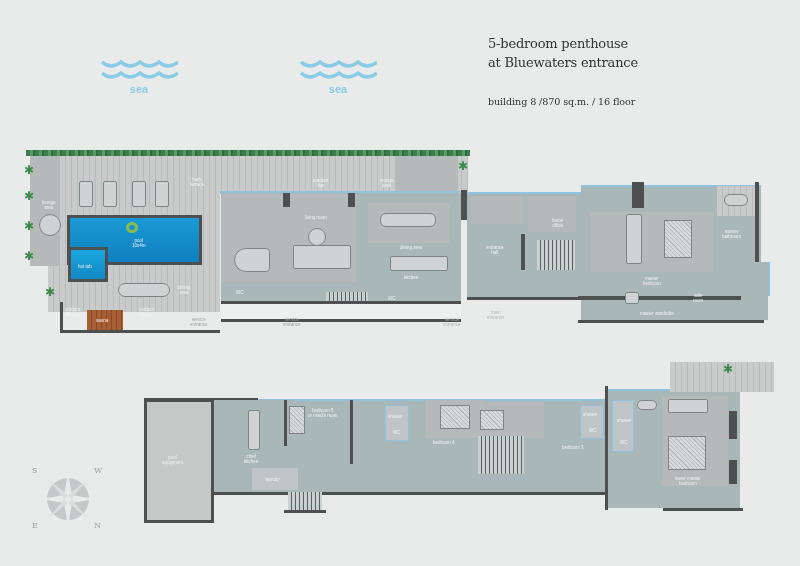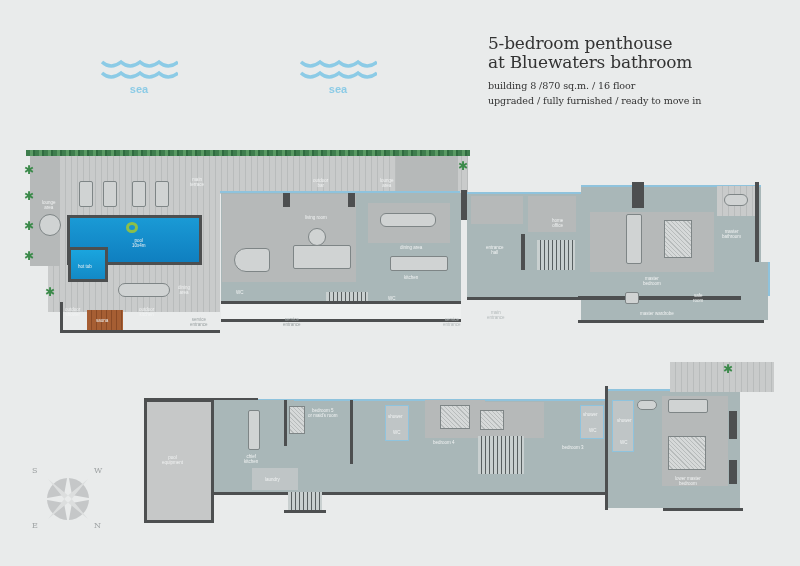--- a/index.html
+++ b/index.html
@@ -1,22 +1,22 @@
 <!DOCTYPE html>
 <html><head>
 <meta charset="utf-8">
 <style>
   * { box-sizing: border-box; margin: 0; padding: 0; }
   html, body { width: 800px; height: 566px; background: #e9ebeb; overflow: hidden; }
   body { position: relative; font-family: "DejaVu Sans", sans-serif; }
 
   .title-block { position: absolute; left: 488px; top: 34px; color: #333; font-family: "DejaVu Serif", serif; }
-  .title-line { font-size: 17px; line-height: 19px; letter-spacing: -0.2px; }
+  .title-line { font-size: 13px; line-height: 19px; letter-spacing: -0.2px; }
   .desc-line { font-size: 9.6px; line-height: 15px; letter-spacing: -0.1px; }
-  .desc { margin-top: 6px; }
+  .desc { margin-top: 22px; }
 
   .sea { position: absolute; width: 78px; height: 44px; }
   .sea svg { display: block; }
   .sea-label { display: block; text-align: center; color: #8ccbe6; font-weight: bold; font-size: 11px; font-family: "Liberation Sans", sans-serif; margin-top: 1px; }
 
   .abs { position: absolute; }
   .wall { background: #4d4f50; }
   .lbl { position: absolute; font-size: 4.5px; color: #f1f3f3; text-align: center; line-height: 5px; font-family: "Liberation Sans", sans-serif; white-space: nowrap; }
 
   .deck { background: repeating-linear-gradient(90deg, #c9cbcb 0 5px, #b9bcbc 5px 6px); }
@@ -35,24 +35,23 @@
   .round { border-radius: 50%; }
   .plant { position: absolute; color: #3b8a4a; font-size: 12px; line-height: 12px; }
   .compass { position: absolute; left: 30px; top: 466px; width: 76px; height: 66px; }
   .compass span { position: absolute; font-family: "DejaVu Serif", serif; font-size: 8px; color: #9ea2a3; }
 </style>
 </head>
 <body>
 
 <div class="title-block">
   <div class="title-line">5-bedroom penthouse</div>
-  <div class="title-line">at Bluewaters bathroom</div>
+  <div class="title-line">at Bluewaters entrance</div>
   <div class="desc">
     <div class="desc-line">building 8 /870 sq.m. / 16 floor</div>
-    <div class="desc-line">upgraded / fully furnished / ready to move in</div>
   </div>
 </div>
 
 <div class="sea" style="left:100px; top:58px;">
   <svg width="78" height="24" viewBox="0 0 78 24">
     <path d="M2 4 q9 8 19 0 q9 8 19 0 q9 8 19 0 q9 8 19 0" stroke="#8ccbe6" stroke-width="3.5" fill="none"></path>
     <path d="M2 15 q9 8 19 0 q9 8 19 0 q9 8 19 0 q9 8 19 0" stroke="#8ccbe6" stroke-width="3.5" fill="none"></path>
   </svg>
   <span class="sea-label">sea</span>
 </div>

